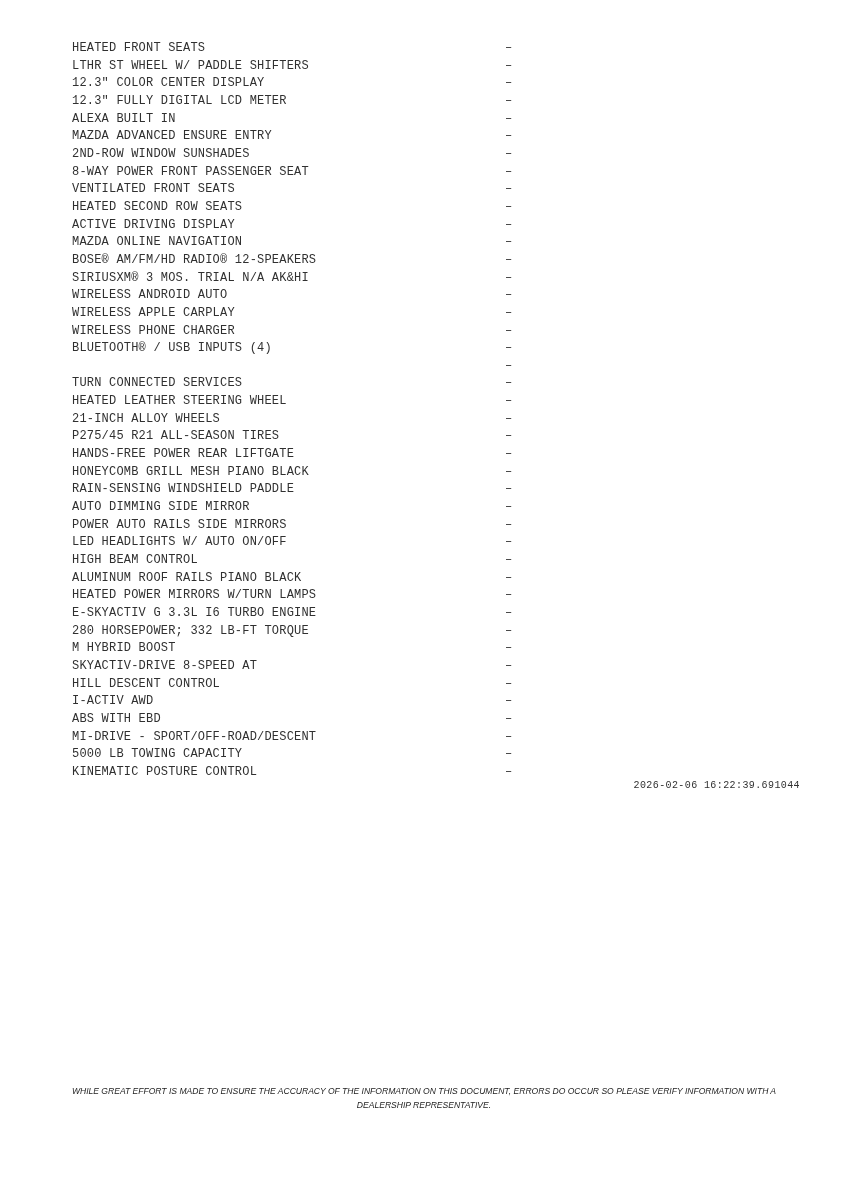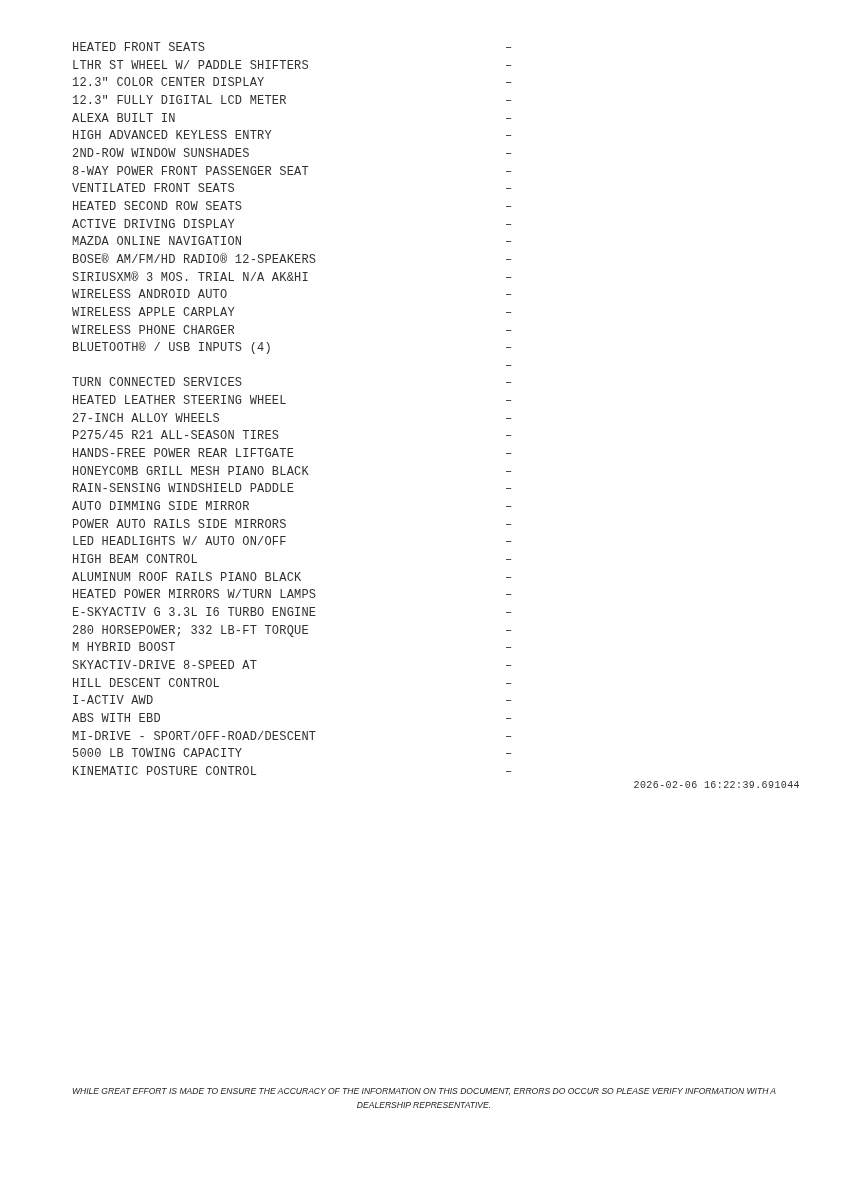--- a/index.html
+++ b/index.html
@@ -88,21 +88,21 @@
       </div>
       <div class="feature-row">
         <span class="label">12.3" FULLY DIGITAL LCD METER</span>
         <span class="dash">–</span>
       </div>
       <div class="feature-row">
         <span class="label">ALEXA BUILT IN</span>
         <span class="dash">–</span>
       </div>
       <div class="feature-row">
-        <span class="label">HIGH ADVANCED KEYLESS ENTRY</span>
+        <span class="label">MAZDA ADVANCED ENSURE ENTRY</span>
         <span class="dash">–</span>
       </div>
       <div class="feature-row">
         <span class="label">2ND-ROW WINDOW SUNSHADES</span>
         <span class="dash">–</span>
       </div>
       <div class="feature-row">
         <span class="label">8-WAY POWER FRONT PASSENGER SEAT</span>
         <span class="dash">–</span>
       </div>
@@ -151,21 +151,21 @@
       </div>
       <div class="feature-row">
         <span class="label">TURN CONNECTED SERVICES</span>
         <span class="dash">–</span>
       </div>
       <div class="feature-row">
         <span class="label">HEATED LEATHER STEERING WHEEL</span>
         <span class="dash">–</span>
       </div>
       <div class="feature-row">
-        <span class="label">27-INCH ALLOY WHEELS</span>
+        <span class="label">21-INCH ALLOY WHEELS</span>
         <span class="dash">–</span>
       </div>
       <div class="feature-row">
         <span class="label">P275/45 R21 ALL-SEASON TIRES</span>
         <span class="dash">–</span>
       </div>
       <div class="feature-row">
         <span class="label">HANDS-FREE POWER REAR LIFTGATE</span>
         <span class="dash">–</span>
       </div>

